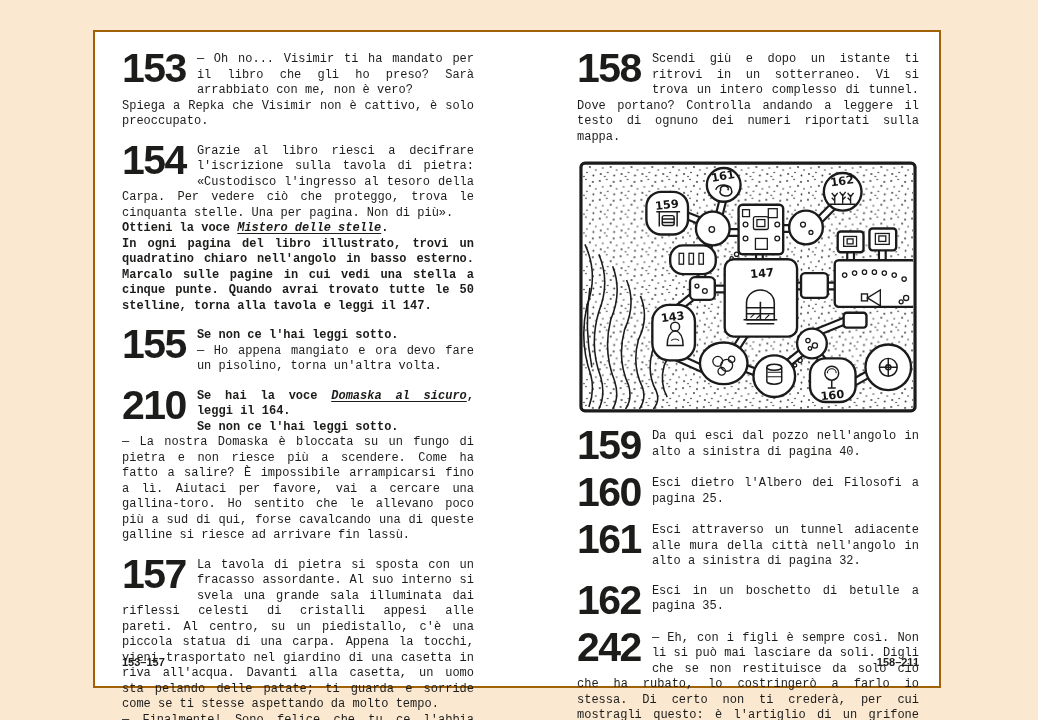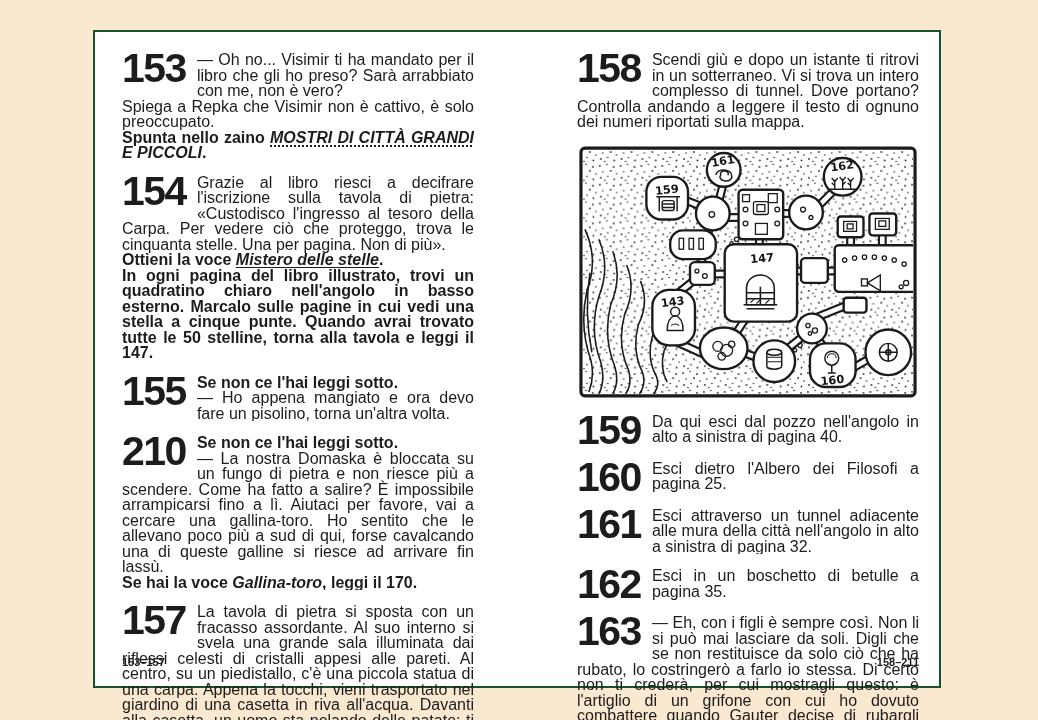--- a/index.html
+++ b/index.html
@@ -4,34 +4,34 @@
 <style>
   html,body{margin:0;padding:0;}
   body{
     width:1038px;height:720px;position:relative;overflow:hidden;
     background:#fbe8d1;
     font-family:"Liberation Sans",sans-serif;
     color:#1a1a18;
   }
   .page{
     position:absolute;left:93px;top:30px;width:848px;height:658px;
-    background:#ffffff;border:2px solid #14532d;box-sizing:border-box;
+    background:#ffffff;border:2px solid #a16207;box-sizing:border-box;
   }
   .col{position:absolute;top:20px;}
   .col-left{left:27px;width:352px;}
   .col-right{left:482px;width:342px;}
   .sec{margin-bottom:14px;overflow:hidden;}
   .secnum{
     float:left;height:33px;line-height:33px;
     font-size:41px;font-weight:bold;letter-spacing:-1.5px;
     margin:0 11px 0 0;color:#1c1c1a;
   }
   .para{
     margin:0;text-align:justify;
-    font-size:16px;line-height:15.5px;color:#1c1c1a;
+    font-size:12px;line-height:15.5px;color:#1c1c1a;font-family:Liberation Mono, monospace;
   }
   .b{font-weight:bold;}
   .i{font-style:italic;}
   .u{text-decoration:underline;text-decoration-thickness:1px;text-underline-offset:2px;}
   .du{text-decoration:underline dotted;text-decoration-thickness:1.5px;text-underline-offset:2.5px;}
   .map-wrap{margin:7px 0 10px 0;}
   .folio{position:absolute;bottom:18px;font-size:11px;font-weight:bold;color:#1c1c1a;}
   .folio-left{left:27px;}
   .folio-right{left:482px;width:342px;text-align:right;}
   .map-label{font-family:"DejaVu Sans",sans-serif;font-weight:bold;font-size:11.5px;fill:#141414;}
@@ -41,21 +41,20 @@
 <body>
 
 <div class="page">
 
   <div class="col col-left" id="left-col">
   <section class="sec">
     <div class="secnum">153</div>
     <div class="secbody">
           <p class="para"><span>— Oh no... Visimir ti ha mandato per il libro che gli ho preso? Sarà arrabbiato con me, non è vero?</span></p>
           <p class="para"><span>Spiega a Repka che Visimir non è cattivo, è solo preoccupato.</span></p>
-          <p class="para"><span class="b">Spunta nello zaino </span><span class="b i du">MOSTRI DI CITTÀ GRANDI E PICCOLI</span><span class="b">.</span></p>
         </div>
   </section>
 
   <section class="sec">
     <div class="secnum">154</div>
     <div class="secbody">
           <p class="para"><span>Grazie al libro riesci a decifrare l'iscrizione sulla tavola di pietra: «Custodisco l'ingresso al tesoro della Carpa. Per vedere ciò che proteggo, trova le cinquanta stelle. Una per pagina. Non di più».</span></p>
           <p class="para"><span class="b">Ottieni la voce </span><span class="b i u">Mistero delle stelle</span><span class="b">.</span></p>
           <p class="para"><span class="b">In ogni pagina del libro illustrato, trovi un quadratino chiaro nell'angolo in basso esterno. Marcalo sulle pagine in cui vedi una stella a cinque punte. Quando avrai trovato tutte le 50 stelline, torna alla tavola e leggi il 147.</span></p>
         </div>
@@ -65,23 +64,23 @@
     <div class="secnum">155</div>
     <div class="secbody">
           <p class="para"><span class="b">Se non ce l'hai leggi sotto.</span></p>
           <p class="para"><span>— Ho appena mangiato e ora devo fare un pisolino, torna un'altra volta.</span></p>
         </div>
   </section>
 
   <section class="sec">
     <div class="secnum">210</div>
     <div class="secbody">
+          <p class="para"><span class="b">Se hai la voce </span><span class="b i u">Domaska al sicuro</span><span class="b">, leggi il 164.</span></p>
           <p class="para"><span class="b">Se non ce l'hai leggi sotto.</span></p>
           <p class="para"><span>— La nostra Domaska è bloccata su un fungo di pietra e non riesce più a scendere. Come ha fatto a salire? È impossibile arrampicarsi fino a lì. Aiutaci per favore, vai a cercare una gallina-toro. Ho sentito che le allevano poco più a sud di qui, forse cavalcando una di queste galline si riesce ad arrivare fin lassù.</span></p>
-          <p class="para"><span class="b">Se hai la voce </span><span class="b i u">Gallina-toro</span><span class="b">, leggi il 170.</span></p>
         </div>
   </section>
 
   <section class="sec">
     <div class="secnum">157</div>
     <div class="secbody">
           <p class="para"><span>La tavola di pietra si sposta con un fracasso assordante. Al suo interno si svela una grande sala illuminata dai riflessi celesti di cristalli appesi alle pareti. Al centro, su un piedistallo, c'è una piccola statua di una carpa. Appena la tocchi, vieni trasportato nel giardino di una casetta in riva all'acqua. Davanti alla casetta, un uomo sta pelando delle patate; ti guarda e sorride come se ti stesse aspettando da molto tempo.</span></p>
           <p class="para"><span>— Finalmente! Sono felice che tu ce l'abbia fatta; pochissime persone mi vengono a trovare. Stavo proprio per cucinarmi qualcosa. Hai voglia di mangiare con me?</span></p>
         </div>
   </section>
@@ -326,21 +325,21 @@
   </section>
 
   <section class="sec">
     <div class="secnum">162</div>
     <div class="secbody">
             <p class="para"><span>Esci in un boschetto di betulle a pagina 35.</span></p>
           </div>
   </section>
 
   <section class="sec">
-    <div class="secnum">163</div>
+    <div class="secnum">242</div>
     <div class="secbody">
             <p class="para"><span>— Eh, con i figli è sempre così. Non li si può mai lasciare da soli. Digli che se non restituisce da solo ciò che ha rubato, lo costringerò a farlo io stessa. Di certo non ti crederà, per cui mostragli questo: è l'artiglio di un grifone con cui ho dovuto combattere quando Gauter decise di rubargli tutte le uova dal nido.</span></p>
             <p class="para"><span class="b">Spunta nello fare l'</span><span class="b i du">ARTIGLIO DI GRIFONE</span><span class="b">.</span></p>
           </div>
   </section>
 </div>
   </div>
 
   <div class="folio folio-left">153–157</div>
   <div class="folio folio-right">158–211</div>

